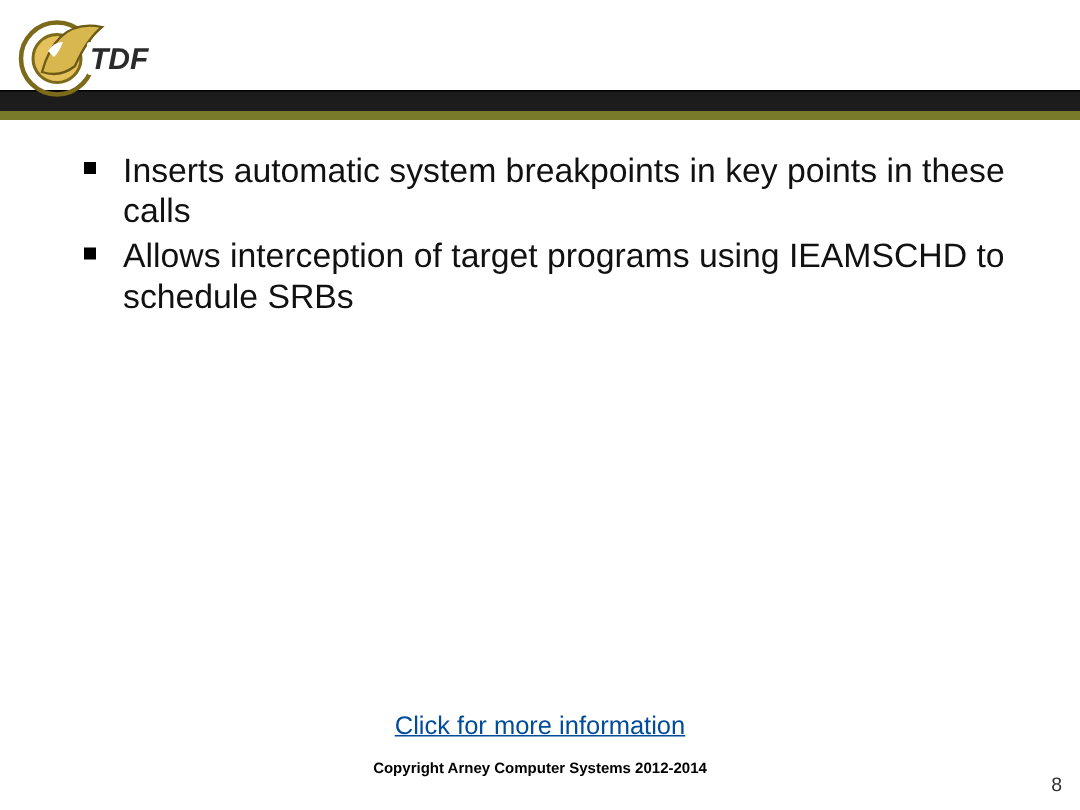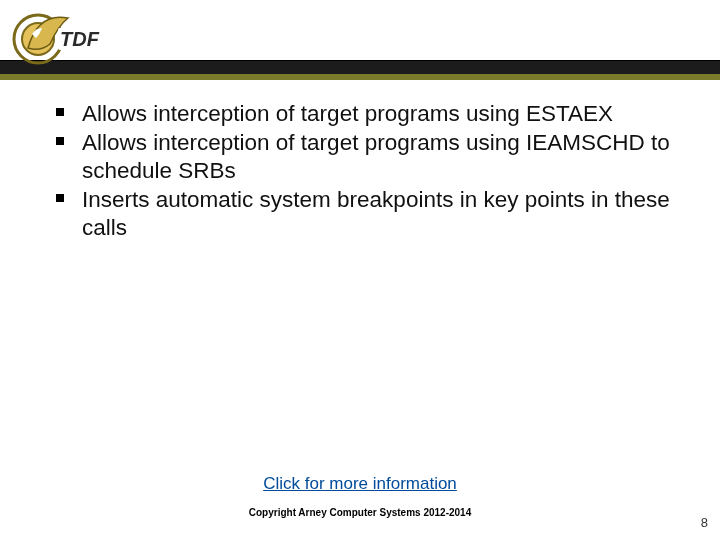--- a/index.html
+++ b/index.html
@@ -127,23 +127,22 @@
       <path d="M18 44 Q28 8 58 14 Q48 22 40 40 Q30 48 18 44 Z" fill="#d8b84e" stroke="#6b5a14" stroke-width="1.5"></path>
       <path d="M22 30 Q26 24 32 24 Q30 30 26 34 Z" fill="#fff"></path>
       <rect x="48" y="24" width="60" height="22" rx="2" fill="#fff" stroke="#5a5a1a" stroke-width="0"></rect>
       <text x="50" y="42" font-family="Arial Black, Arial" font-size="20" font-weight="900" font-style="italic" fill="#2a2a2a">TDF</text>
     </svg>
   </div>
 </div>
 
 <div class="content">
   <ul class="bullets">
-    <li>Allows interception of target programs using ESTAEX</li>
+    <li>Inserts automatic system breakpoints in key points in these calls</li>
     <li>Allows interception of target programs using IEAMSCHD to schedule SRBs</li>
-    <li>Inserts automatic system breakpoints in key points in these calls</li>
   </ul>
 </div>
 
 <div class="link-row">
   <a class="more-link">Click for more information</a>
 </div>
 
 <div class="copyright">Copyright Arney Computer Systems 2012-2014</div>
 <div class="pagenum">8</div>
 

